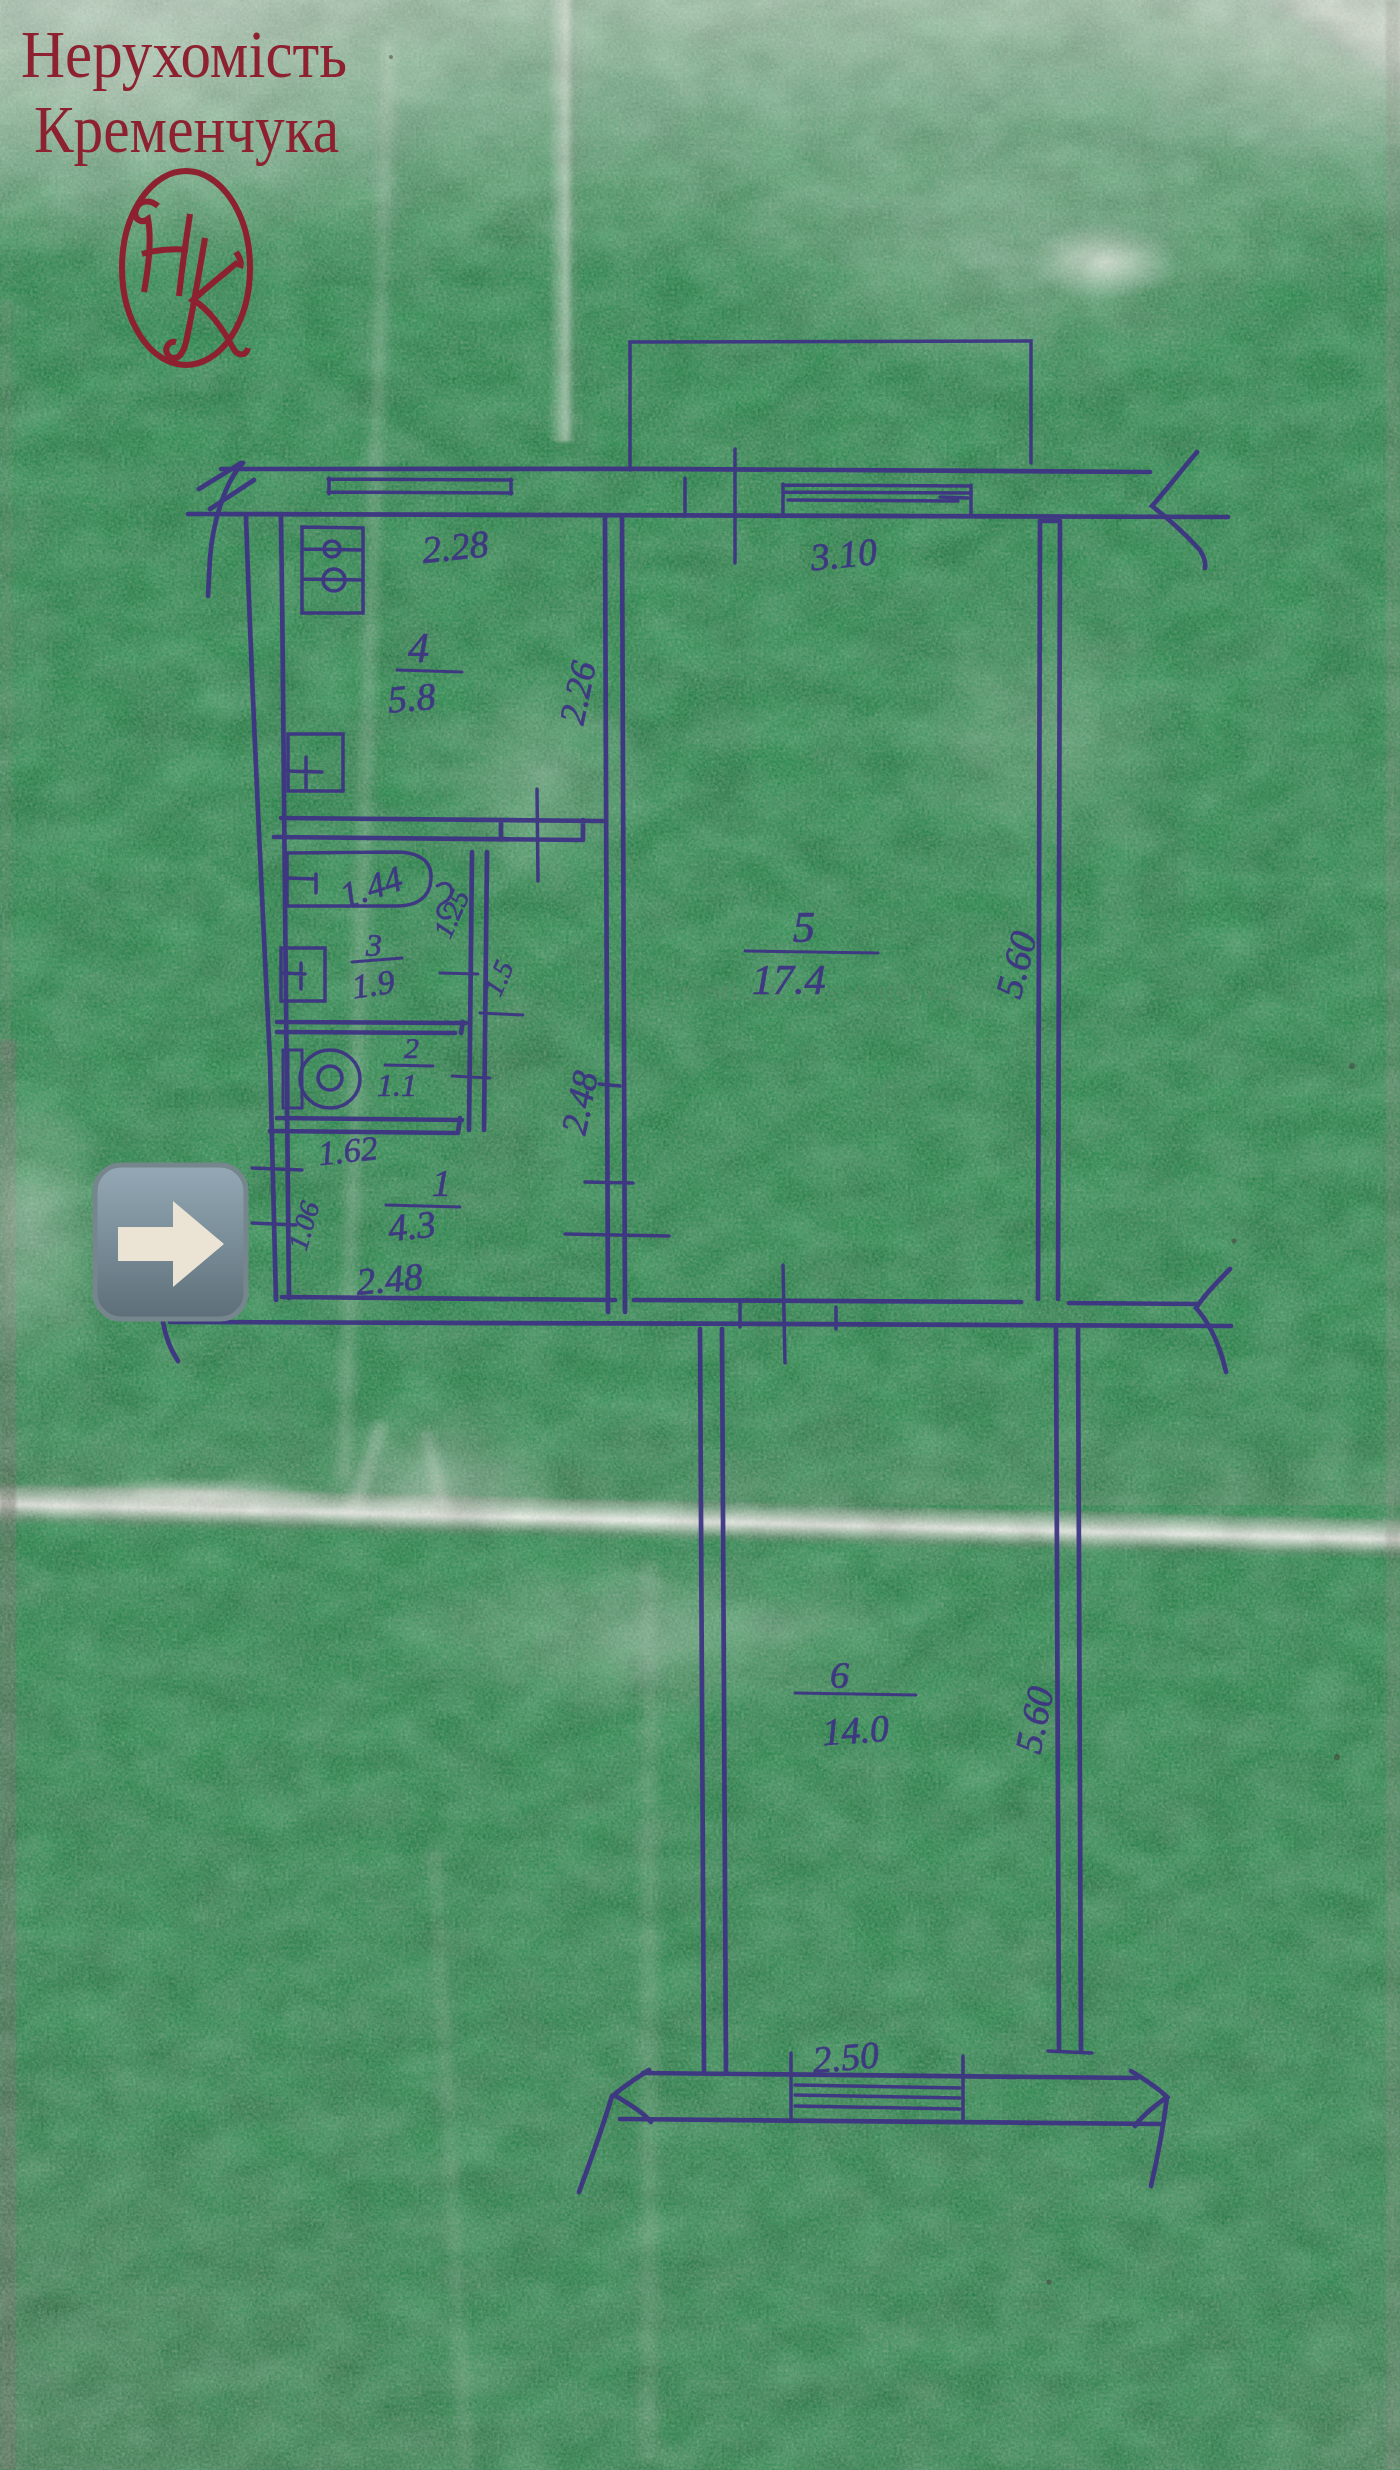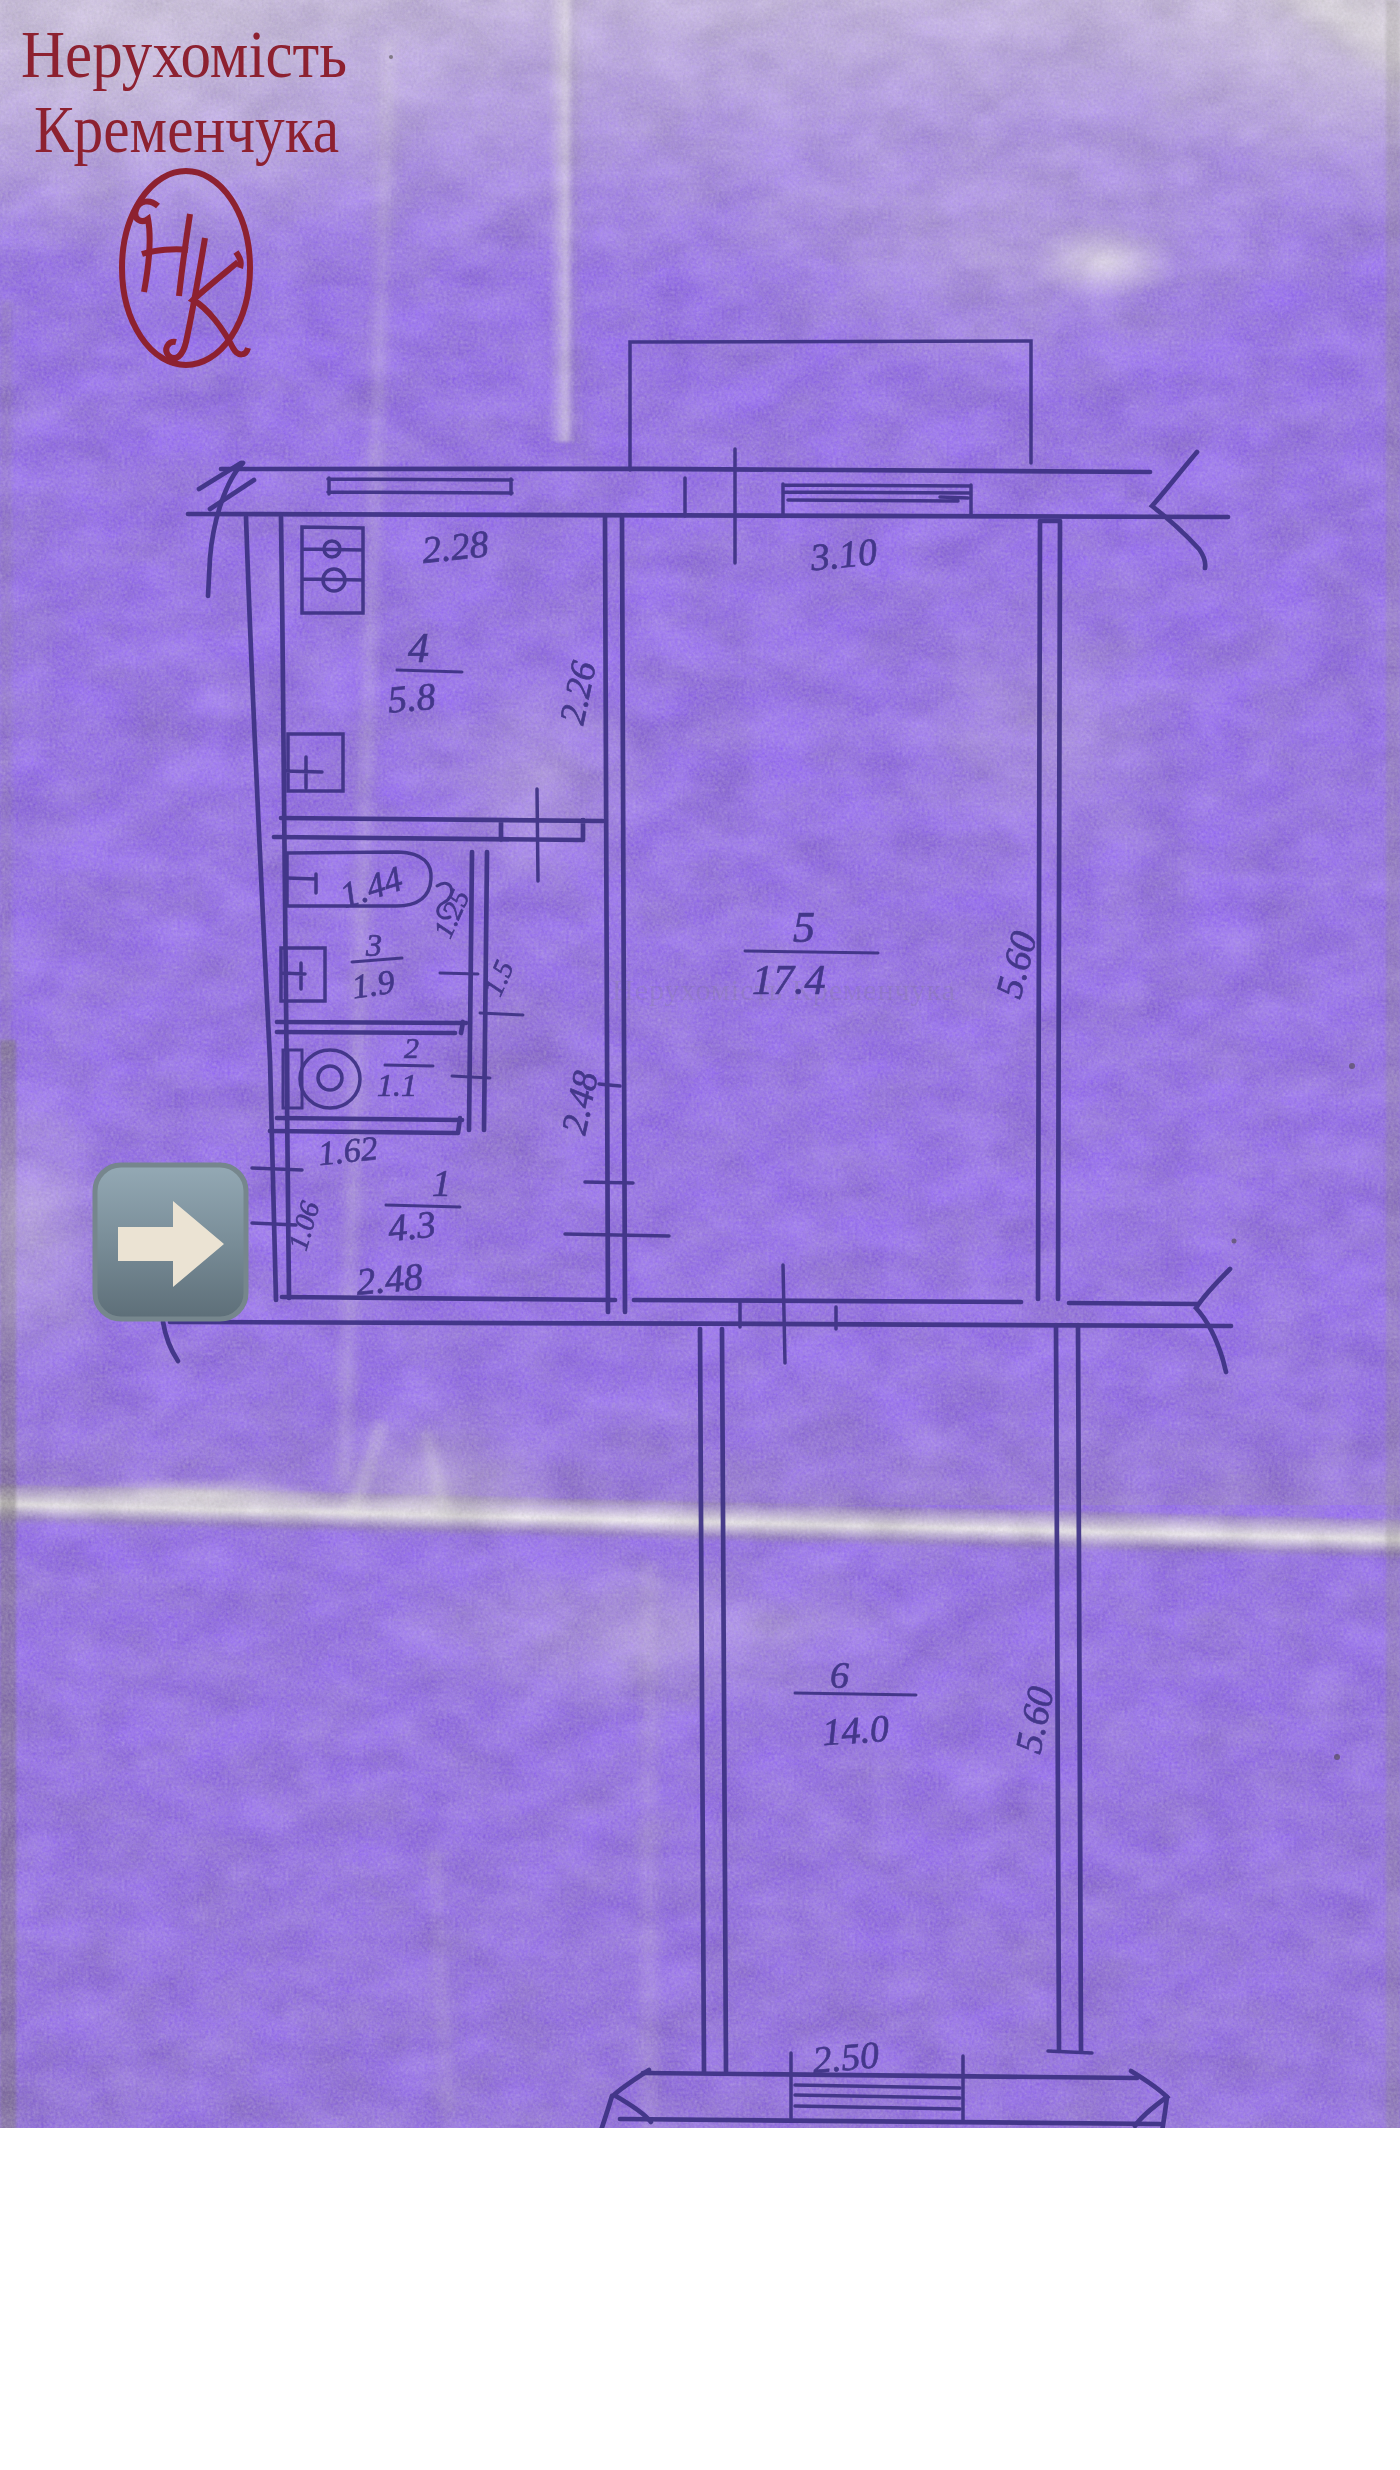--- a/index.html
+++ b/index.html
@@ -1,16 +1,16 @@
 <!DOCTYPE html>
 <html><head>
 <meta charset="utf-8">
 <style>
 html,body{margin:0;padding:0}
-#page{position:relative;width:1400px;height:2128px;background:#8b5cf6;overflow:hidden;font-family:"Liberation Serif",serif}
+#page{position:relative;width:1400px;height:2470px;background:#15803d;overflow:hidden;font-family:"Liberation Serif",serif}
 .tex{position:absolute;pointer-events:none}
 svg{position:absolute;left:0;top:0}
 </style>
 </head>
 <body>
 <div id="page">
 
 <div class="tex" style="left:0;top:0;width:1400px;height:2470px">
 <div class="tex" style="left:0;top:0;width:1400px;height:300px;background:linear-gradient(180deg,rgba(236,234,229,0.6),rgba(236,234,229,0) 95%)"></div>
 <div class="tex" style="left:0;top:0;width:460px;height:260px;background:radial-gradient(ellipse at 25% 25%,rgba(236,234,229,0.45),rgba(236,234,229,0) 72%)"></div>

